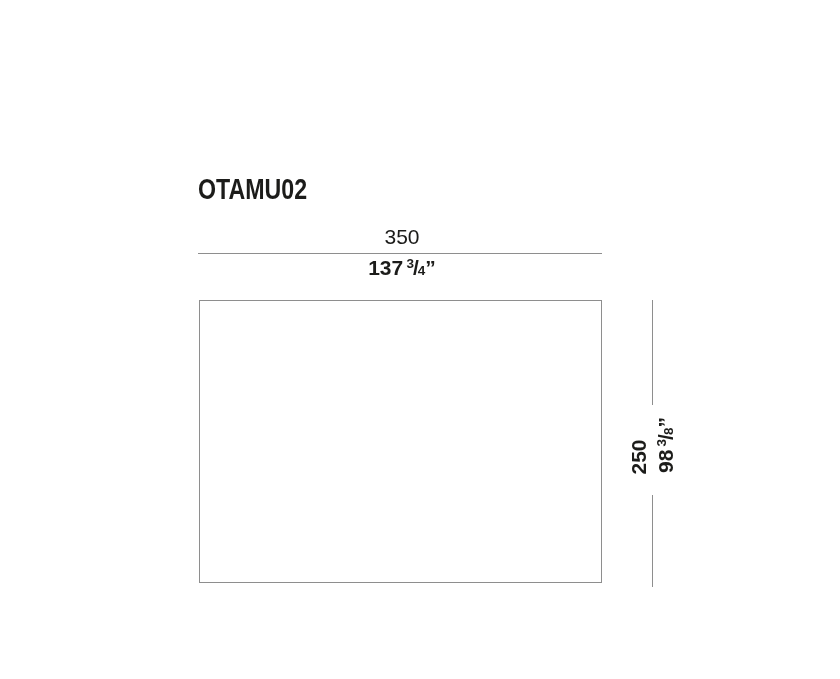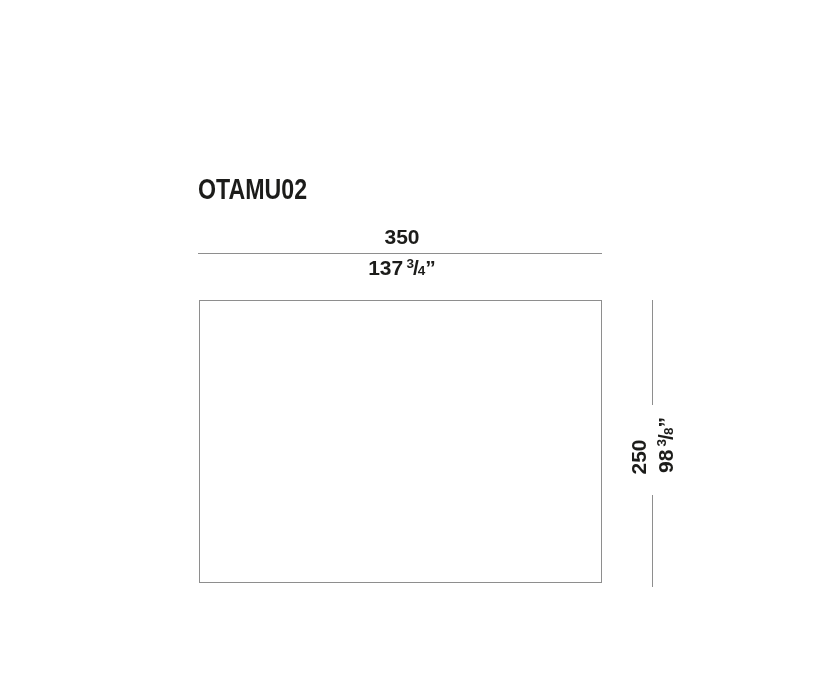--- a/index.html
+++ b/index.html
@@ -17,21 +17,21 @@
     font-size: 29px; font-weight: 700; line-height: 1;
     color: #1c1c1a; letter-spacing: 0;
     transform: scaleX(0.80); transform-origin: left top;
     white-space: nowrap;
   }
 
   
   .hdim-metric {
     position: absolute; left: 402px; top: 201px;
     transform: translateX(-50%);
-    font-size: 21px; font-weight: 700; line-height: 1;
+    font-size: 21px; font-weight: 400; line-height: 1;
     color: #1c1c1a; white-space: nowrap;
   }
   .hdim-line {
     position: absolute; left: 198px; top: 228px;
     width: 404px; height: 1px; background: #8e8e8e;
   }
   .hdim-imperial {
     position: absolute; left: 402px; top: 231px;
     transform: translateX(-50%);
     font-size: 21px; font-weight: 700; line-height: 1.15;

